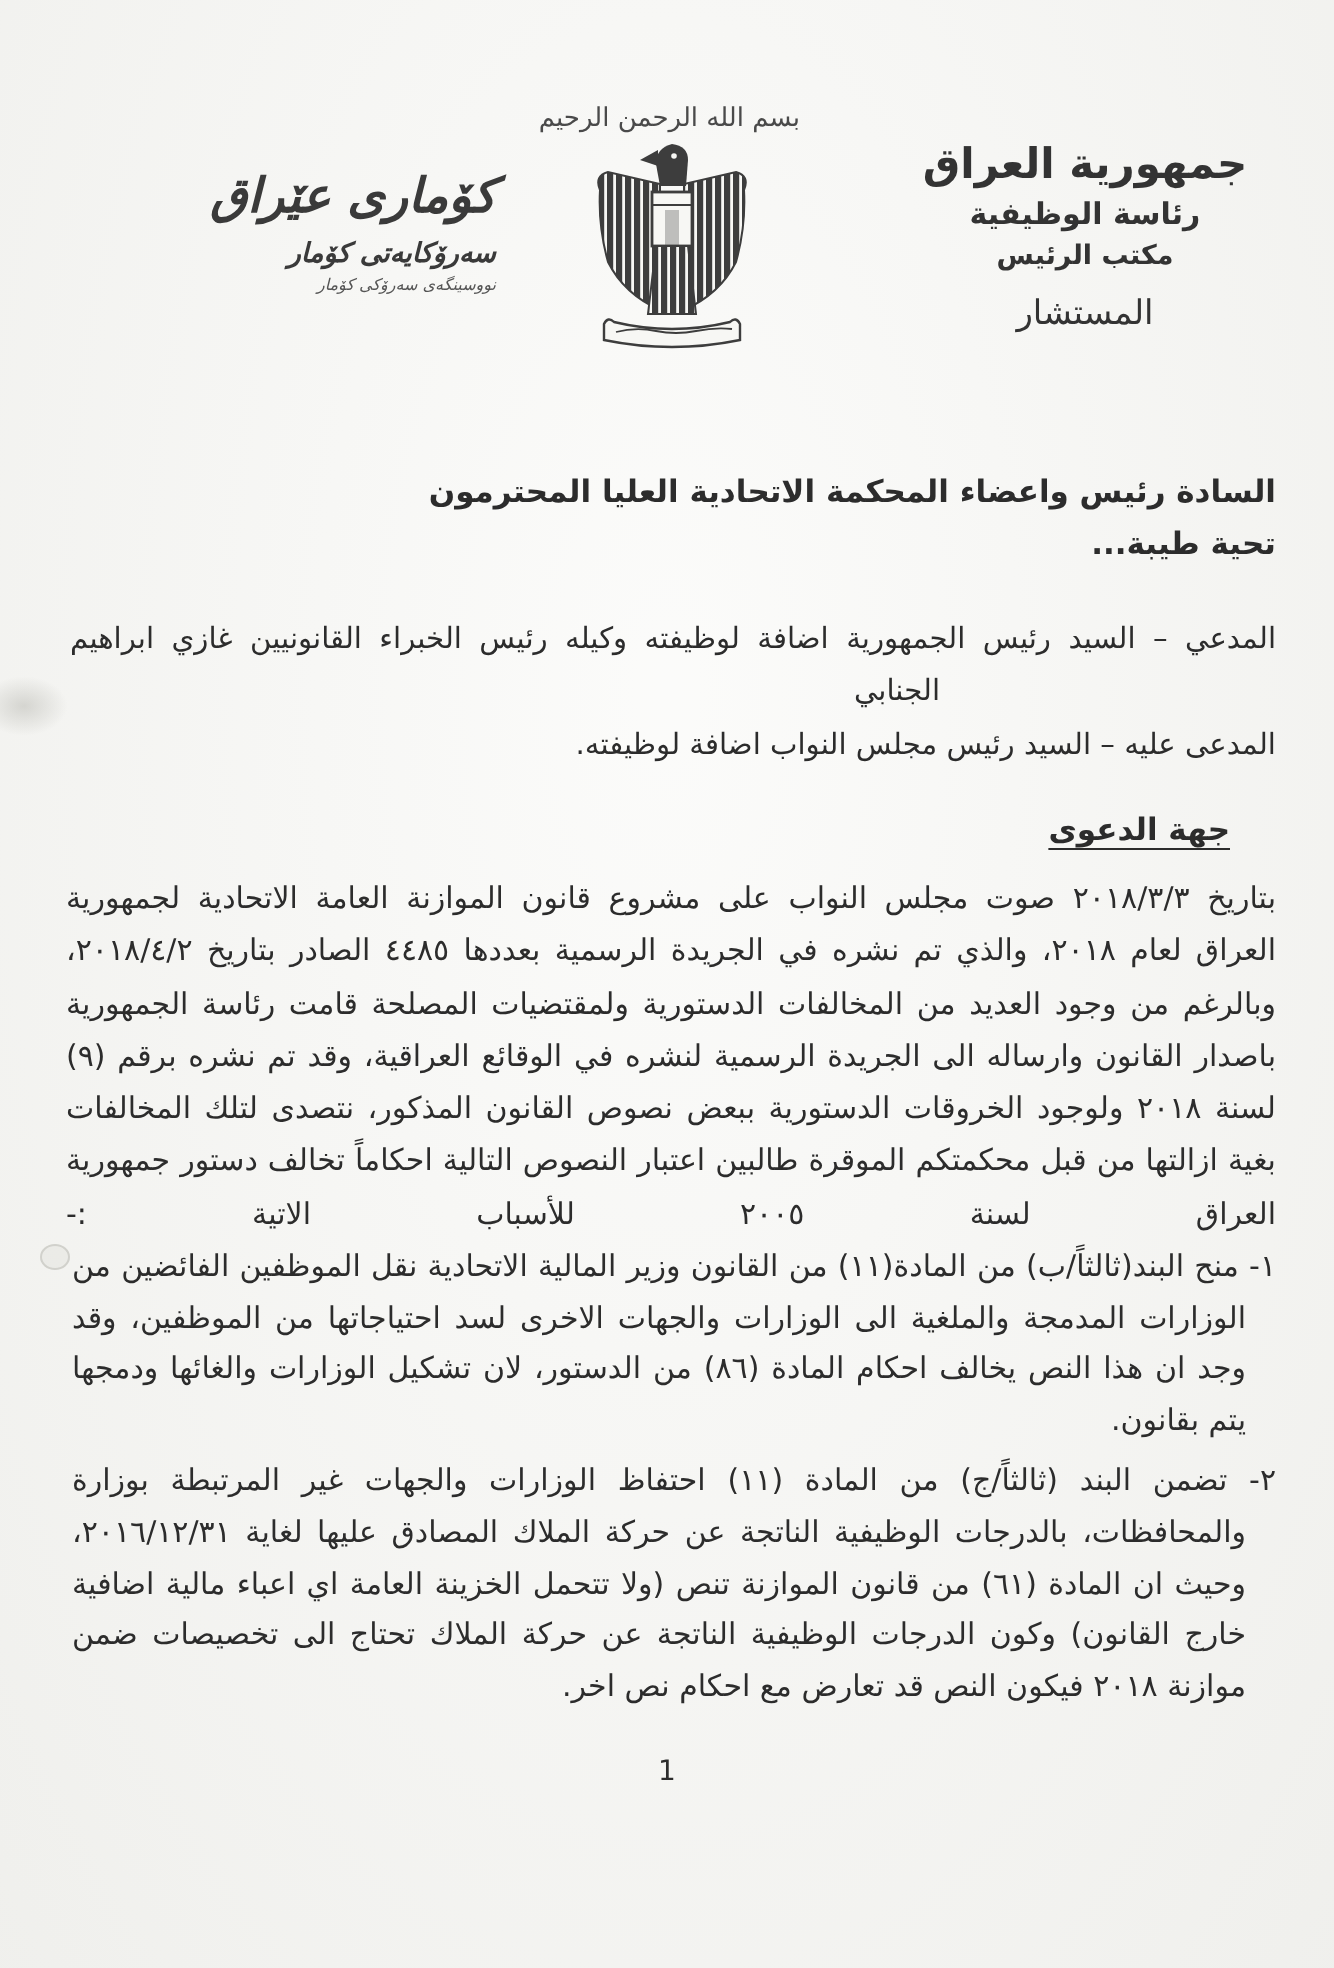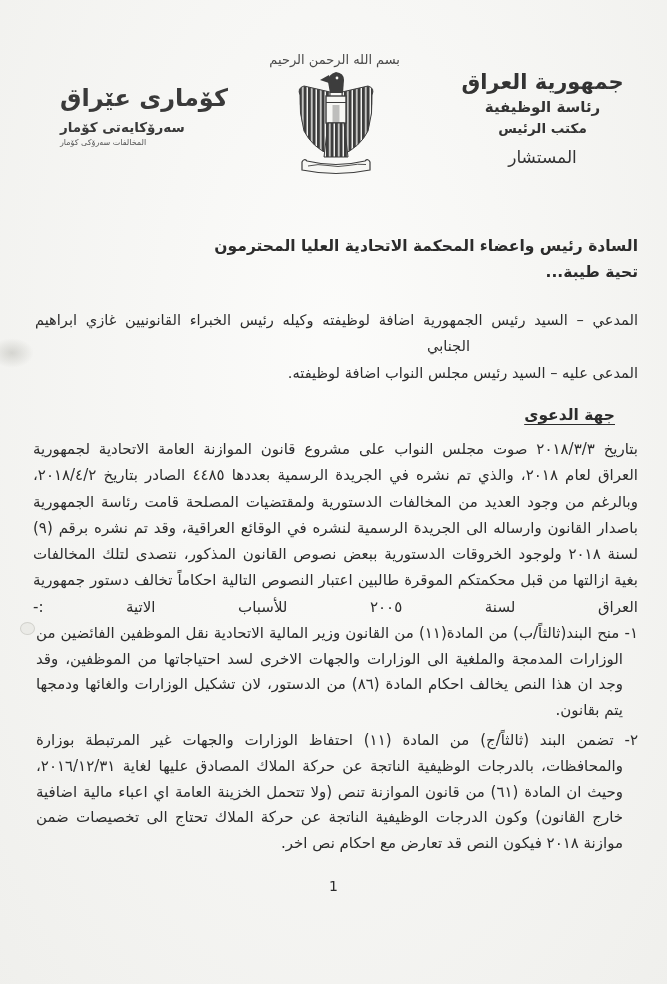--- a/index.html
+++ b/index.html
@@ -6,21 +6,21 @@
   .page {
     position:relative; width:667px; height:984px; margin:0 auto;
     background:#f7f7f4; color:#2c2c2c; overflow:hidden;
     font-family:"DejaVu Sans", sans-serif; direction:rtl;
   }
   .page::before {
     content:""; position:absolute; inset:0; pointer-events:none;
     background:radial-gradient(ellipse at 50% 35%, rgba(255,255,255,0.55) 0%, rgba(120,120,115,0.06) 100%);
   }
   
-  .kurdish-block { position:absolute; top:84px; left:60px; width:200px; text-align:left; color:#3a3a3a; }
+  .kurdish-block { position:absolute; top:84px; left:48px; width:200px; text-align:right; color:#3a3a3a;font-style:italic; }
   .k-country   { font-size:24px; font-weight:bold; letter-spacing:1px; }
   .k-presidency{ font-size:13.5px; font-weight:bold; margin-top:7px; }
   .k-office    { font-size:8px; margin-top:3px; color:#555; }
   .k-advisor   { font-size:17px; font-weight:bold; margin-top:7px; }
 
   .emblem-block { position:absolute; top:52px; left:272px; width:128px; text-align:center; }
   .bismillah { font-size:13px; color:#4a4a4a; white-space:nowrap; }
   .emblem-svg { margin-top:2px; }
 
   .arabic-block { position:absolute; top:70px; right:22px; width:205px; text-align:center; color:#333; }
@@ -64,21 +64,21 @@
     background:rgba(210,210,205,0.25); pointer-events:none; }
 </style>
 </head>
 <body>
 
 <div class="page">
 
   <div class="kurdish-block">
     <div class="k-country">كۆمارى عێراق</div>
     <div class="k-presidency">سەرۆكايەتى كۆمار</div>
-    <div class="k-office">المخالفات سەرۆکی کۆمار</div>
+    <div class="k-office">نووسینگەی سەرۆکی کۆمار</div>
   </div>
 
   <div class="emblem-block">
     <div class="bismillah">بسم الله الرحمن الرحيم</div>
     <svg class="emblem-svg" width="92" height="110" viewBox="0 0 92 110">
       <defs>
         <pattern id="fe" width="4.5" height="6" patternUnits="userSpaceOnUse">
           <rect width="4.5" height="6" fill="#3d3d3d"></rect>
           <rect x="3.1" width="1.4" height="6" fill="#f7f7f4"></rect>
         </pattern>

